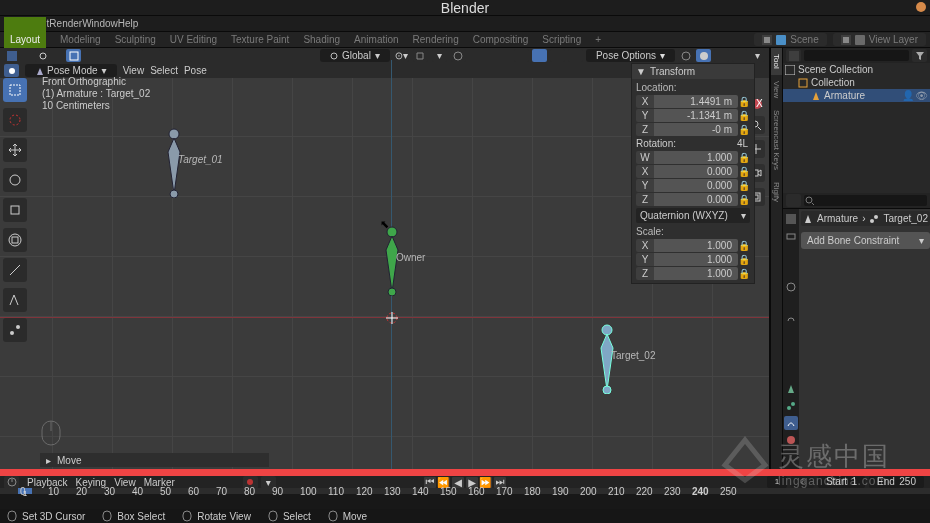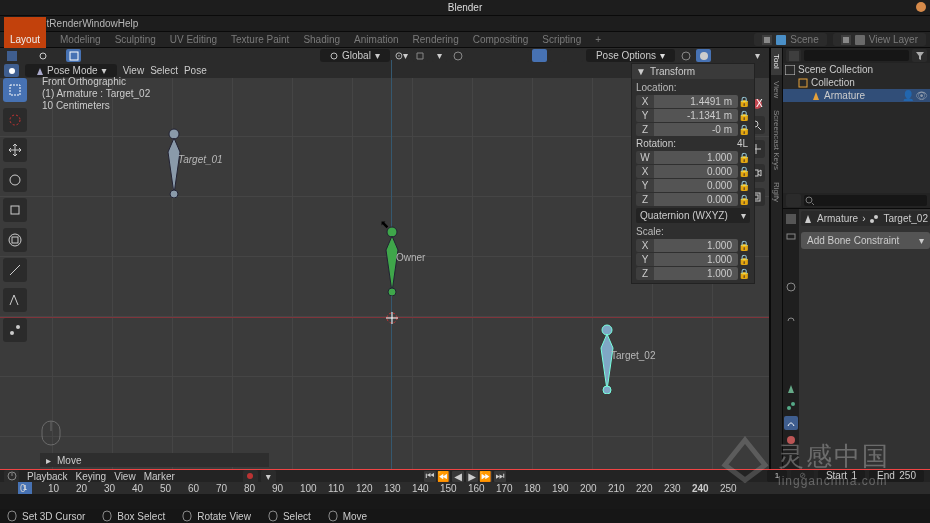--- a/index.html
+++ b/index.html
@@ -1,26 +1,26 @@
 <!DOCTYPE html>
 <html><head>
 <meta charset="utf-8">
 <style>
   *{box-sizing:border-box;margin:0;padding:0;font-family:sans-serif;font-size:10px;color:#ccc;user-select:none}
   body{background:#181818;width:930px;height:523px;overflow:hidden;position:relative}
   
   .topbar{height:16px;background:#1d1d1d;display:flex;align-items:center;padding:0 6px;gap:12px;border-bottom:1px solid #0a0a0a;justify-content:center;position:relative}
-  .topbar .title{font-size:10px;color:#ddd}
+  .topbar .title{font-size:14px;color:#ddd}
   .topbar .close{position:absolute;right:4px;top:2px;width:10px;height:10px;border-radius:50%;background:#d68a4a}
   .menubar{height:16px;background:#1d1d1d;display:flex;align-items:center;padding:0 4px;gap:0;border-bottom:1px solid #0a0a0a}
   .menubar span{color:#b8b8b8;cursor:pointer}
   .menubar .logo{width:12px;height:12px;background:#e87d0d;border-radius:2px}
   .tabbar{height:16px;background:#232323;display:flex;align-items:center;gap:14px;padding:0 4px;border-bottom:1px solid #0a0a0a}
   .tabbar span{color:#7a7a7a}
-  .tabbar span.active{color:#eee;background:#c2410c;padding:17px 6px;border-radius:0}
+  .tabbar span.active{color:#eee;background:#4d7c0f;padding:17px 6px;border-radius:0}
   .tabbar .right{margin-left:auto;display:flex;gap:6px;align-items:center}
   .scene-pill{background:#2b2b2b;padding:1px 8px;border-radius:3px;display:flex;align-items:center;gap:4px}
   .scene-pill .ic{width:10px;height:10px;background:#4a8fc7;border-radius:1px}
   
   .main{position:absolute;top:48px;left:0;right:0;bottom:29px;display:grid;grid-template-columns:1fr 12px 148px;grid-template-rows:1fr 25px}
   
   .viewport-zone{position:relative;background:#3b3b3b;overflow:hidden;border-right:1px solid #0a0a0a}
   .vp-header{height:15px;background:#2b2b2b;display:flex;align-items:center;gap:16px;padding:0 4px}
   .hdrop{background:#1d1d1d;padding:1px 10px;border-radius:3px;color:#ddd;display:flex;align-items:center;gap:4px}
   .hdrop svg{width:8px;height:8px}
@@ -72,21 +72,21 @@
   .out-row .ind{width:10px}
   .out-row .ic{width:10px;height:10px}
   .props{flex:1;display:flex;border-top:1px solid #0a0a0a}
   .prop-tabs{width:16px;background:#1f1f1f;display:flex;flex-direction:column;gap:3px;padding:3px 1px;align-items:center}
   .ptab{width:14px;height:14px;border-radius:2px;display:flex;align-items:center;justify-content:center}
   .ptab.on{background:#3f5e8f}
   .prop-body{flex:1;background:#323232;padding:2px}
   .crumb{display:flex;gap:4px;align-items:center;background:#2a2a2a;padding:2px;border-radius:2px;font-size:9px}
   .add-con{margin-top:6px;background:#545454;padding:3px 6px;border-radius:3px;display:flex;justify-content:space-between;align-items:center;font-size:9px}
   
-  .timeline{grid-column:1/4;background:#232323;display:flex;flex-direction:column;border-top:1px solid #ef4444;position:relative;height:25px}
+  .timeline{grid-column:1/4;background:#232323;display:flex;flex-direction:column;border-top:7px solid #ef4444;position:relative;height:25px}
   .tl-hdr{height:12px;display:flex;align-items:center;gap:8px;padding:0 4px}
   .tl-hdr .play{display:flex;gap:2px;position:absolute;left:50%;transform:translateX(-50%)}
   .tl-hdr .play div{width:12px;height:11px;background:#383838;border-radius:1px;display:flex;align-items:center;justify-content:center}
   .tl-ruler{flex:1;background:#2c2c2c;position:relative;display:flex;align-items:center;font-size:8px;color:#888}
   .tl-ruler span{position:absolute}
   .tl-cur{position:absolute;left:18px;top:0;bottom:0;width:14px;background:#4772b3;color:#fff;text-align:center;font-size:8px;line-height:12px}
   .status{position:absolute;left:0;right:0;bottom:0;height:14px;background:#161616;display:flex;align-items:center;gap:14px;padding:0 6px;color:#9a9a9a;font-size:9px}
   .status .r{margin-left:auto}
   .status .item{display:flex;align-items:center;gap:4px}
   .watermark{position:absolute;right:40px;bottom:35px;opacity:.35;pointer-events:none;font-family:serif}

